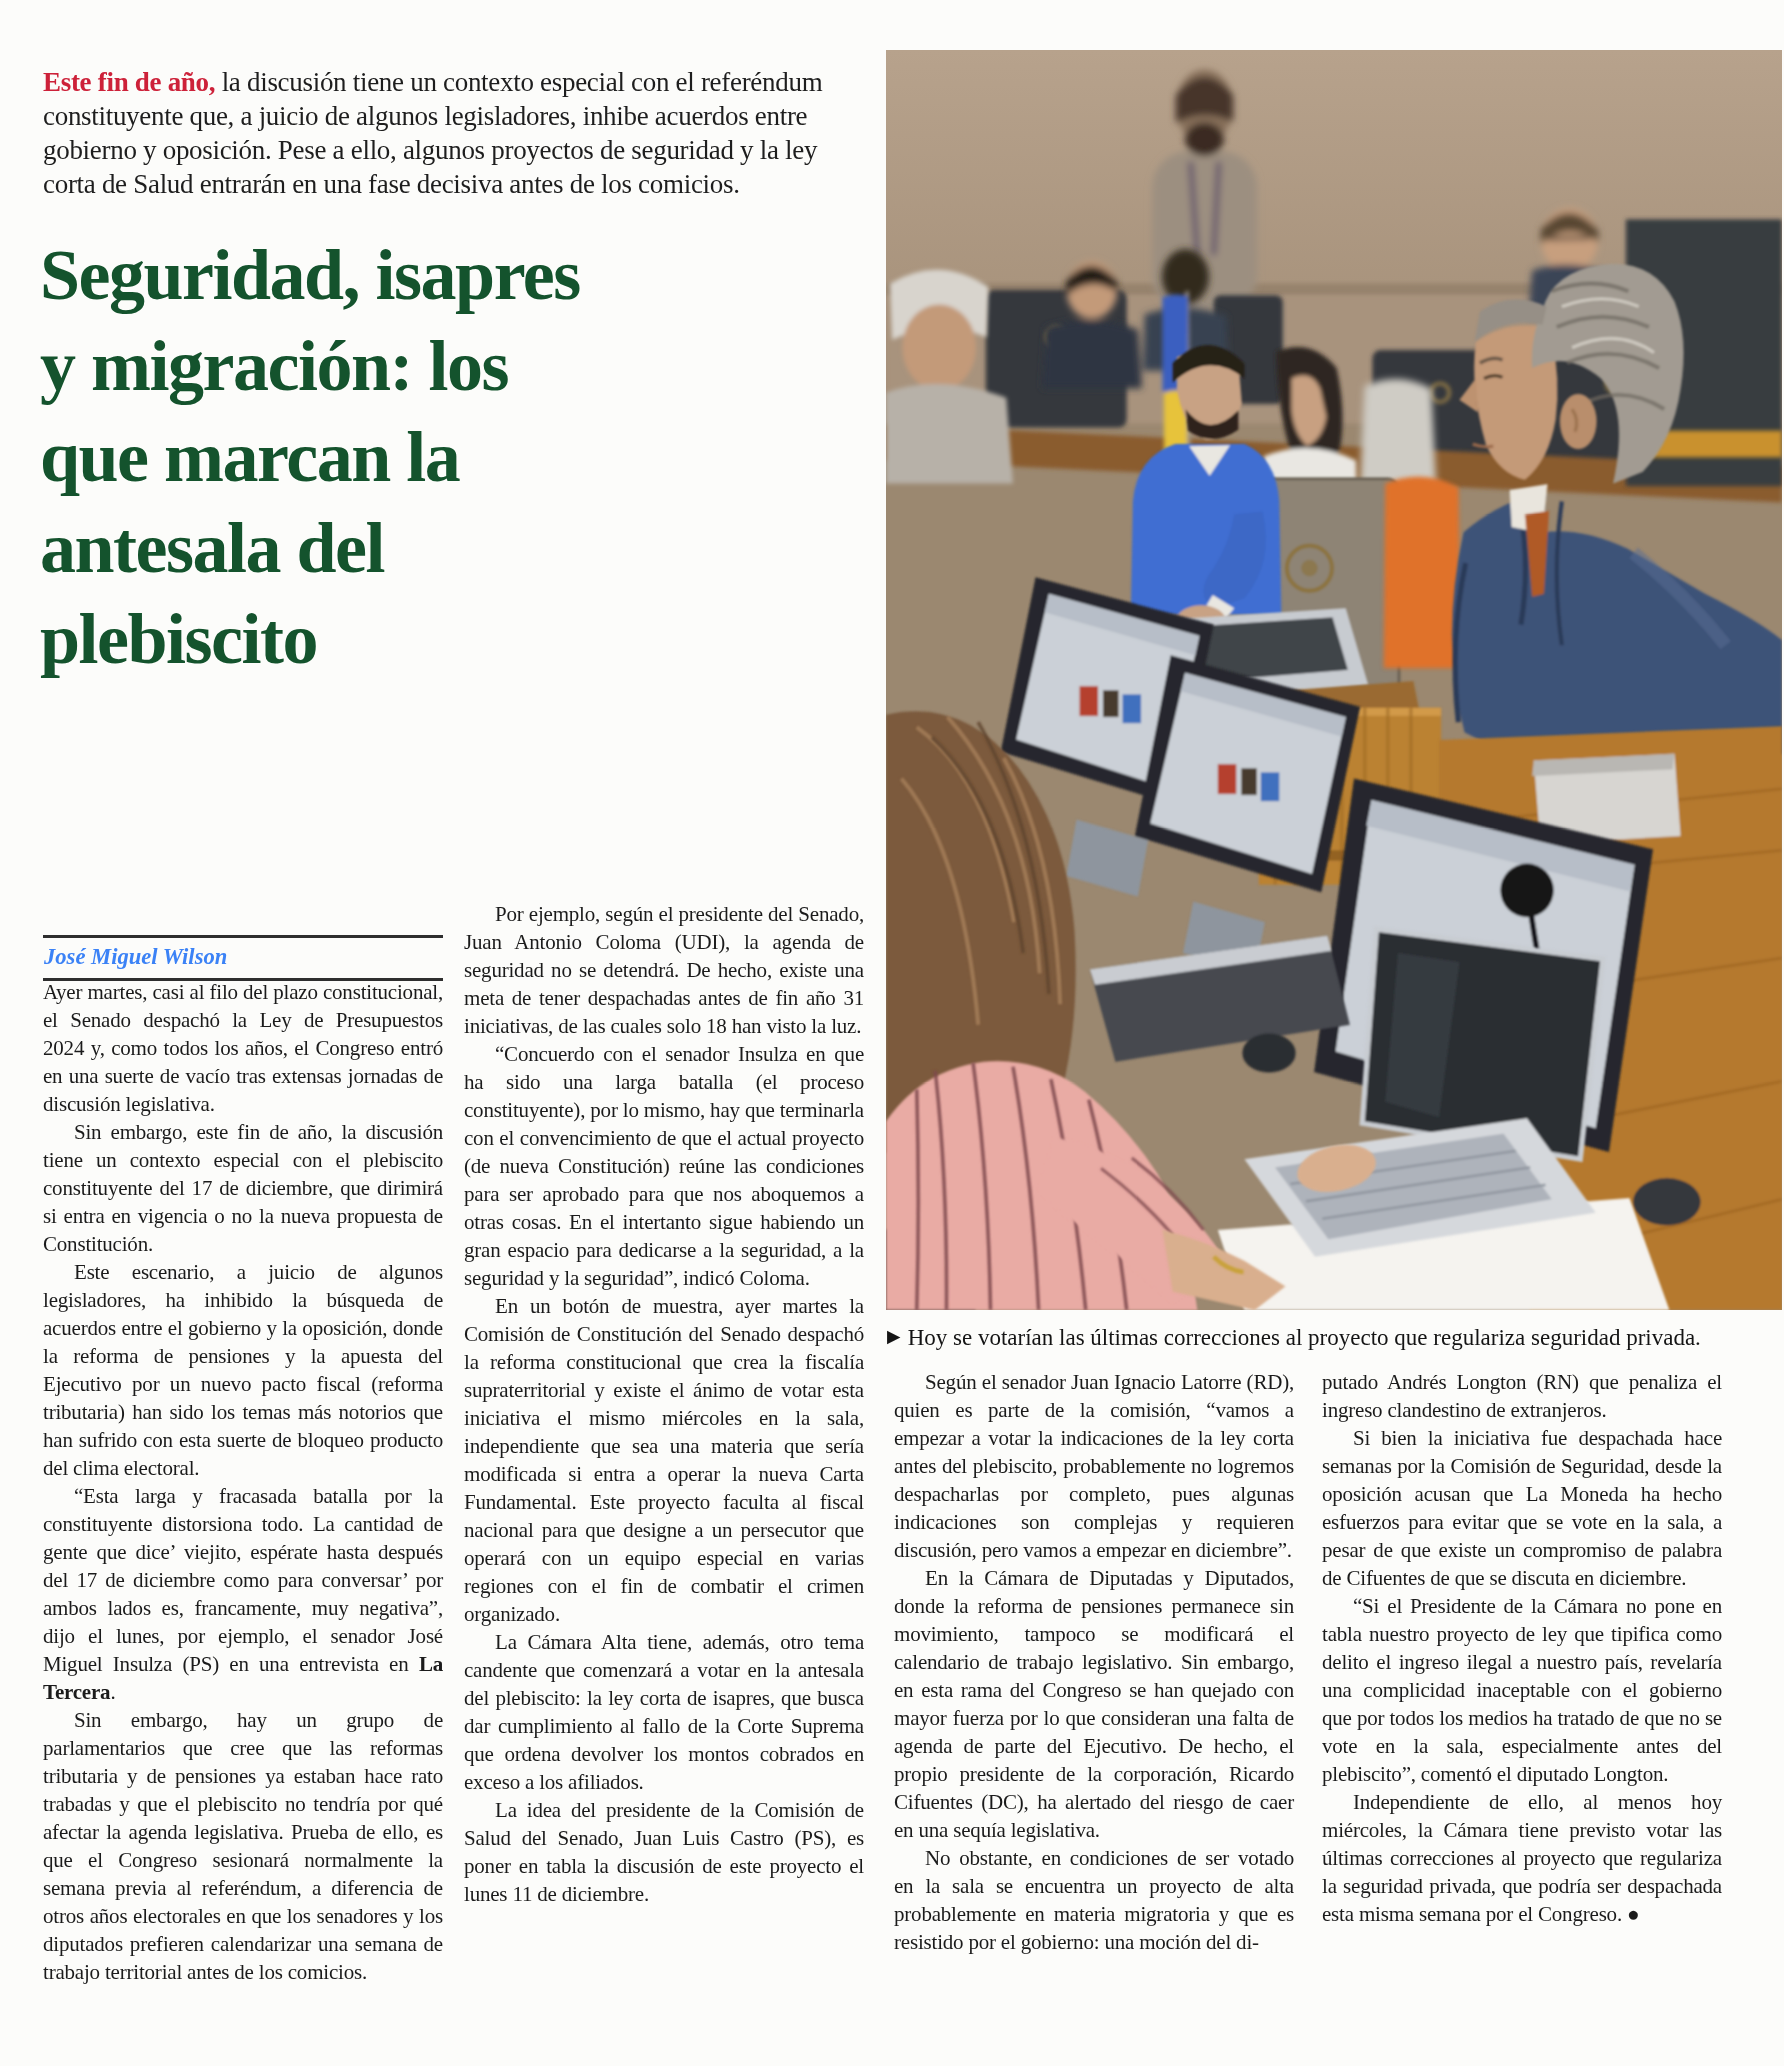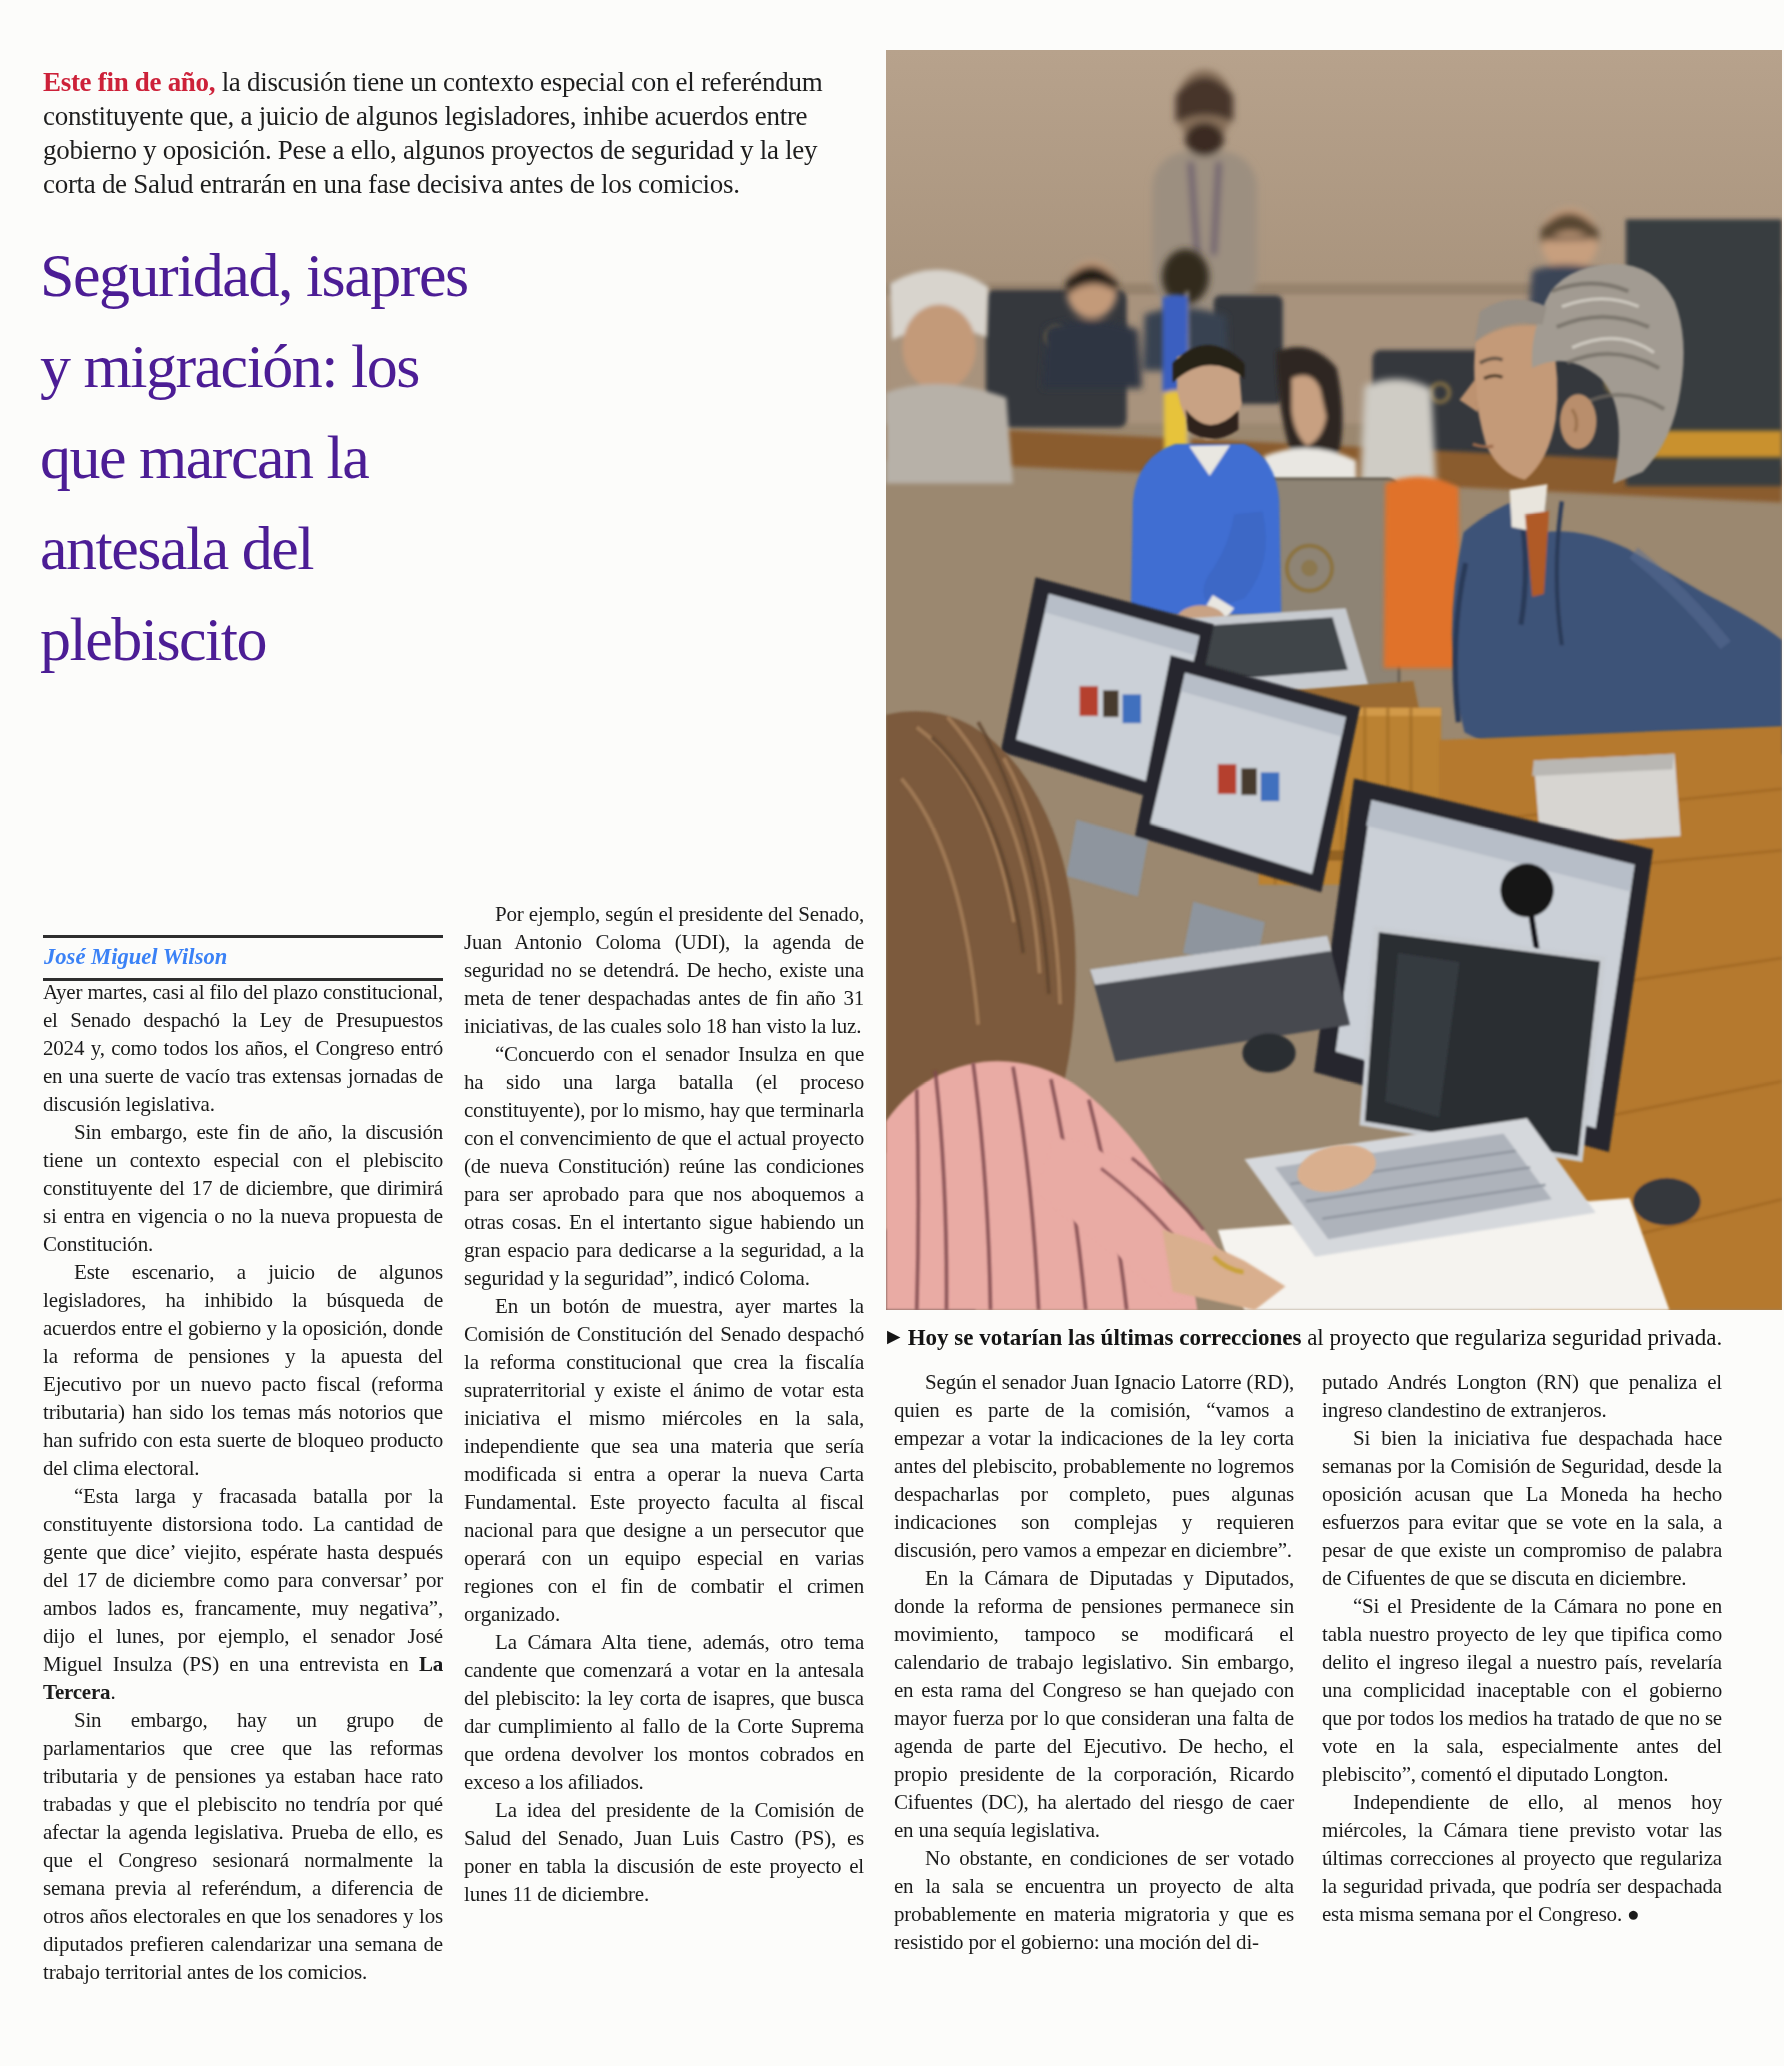--- a/index.html
+++ b/index.html
@@ -6,22 +6,22 @@
   .page{position:relative;width:1784px;height:2066px;background:#fcfcfa;
         font-family:"Liberation Serif",serif;overflow:hidden;color:#1b1b1b;}
 
   
   .intro{position:absolute;left:43px;top:38px;width:818px;
          font-size:27px;line-height:34px;letter-spacing:-0.3px;color:#1e1e1e;}
   .intro .lead{font-weight:bold;color:#cd2139;}
 
   
   .headline{position:absolute;left:40px;top:230px;width:833px;
-            font-size:62px;line-height:91px;font-weight:normal;
-            letter-spacing:-1.5px;color:#4c1d95;}
+            font-size:72px;line-height:91px;font-weight:bold;
+            letter-spacing:-1.5px;color:#14532d;}
 
   
   .byline-wrap{position:absolute;left:43px;top:935px;width:400px;}
   .rule{height:2.6px;background:#2e2e2e;}
   .byline{font-style:italic;font-weight:bold;font-size:22.6px;color:#3b82f6;
           padding:6.2px 0 8.2px 1px;}
 
   
   .col{position:absolute;width:400px;text-align:justify;
        font-size:21px;line-height:28px;letter-spacing:-0.2px;color:#1b1b1b;}
@@ -35,21 +35,21 @@
   
   .photo{position:absolute;left:886px;top:50px;width:896px;height:1260px;
          background:#9b8870;overflow:hidden;}
   .photo svg{display:block;width:100%;height:100%;}
 
   
   .caption{position:absolute;left:887px;top:1323px;width:898px;
            font-size:23px;line-height:29px;color:#141414;}
   .caption .marker{display:inline-block;font-size:17.5px;transform:translateY(-2.6px);
                    margin-right:7.2px;font-family:"DejaVu Sans",sans-serif;}
-  .caption .cap-bold{font-weight:bold;}
+  .caption .cap-bold{font-weight:normal;}
 </style>
 </head>
 <body>
 
 <div class="page">
 
   <p class="intro"><strong class="lead">Este fin de año,</strong><span> la discusión tiene un contexto especial con el referéndum constituyente que, a juicio de algunos legisladores, inhibe acuerdos entre gobierno y oposición. Pese a ello, algunos proyectos de seguridad y la ley corta de Salud entrarán en una fase decisiva antes de los comicios.</span></p>
 
   <h1 class="headline" style="margin:0;">
     <div>Seguridad, isapres</div>

